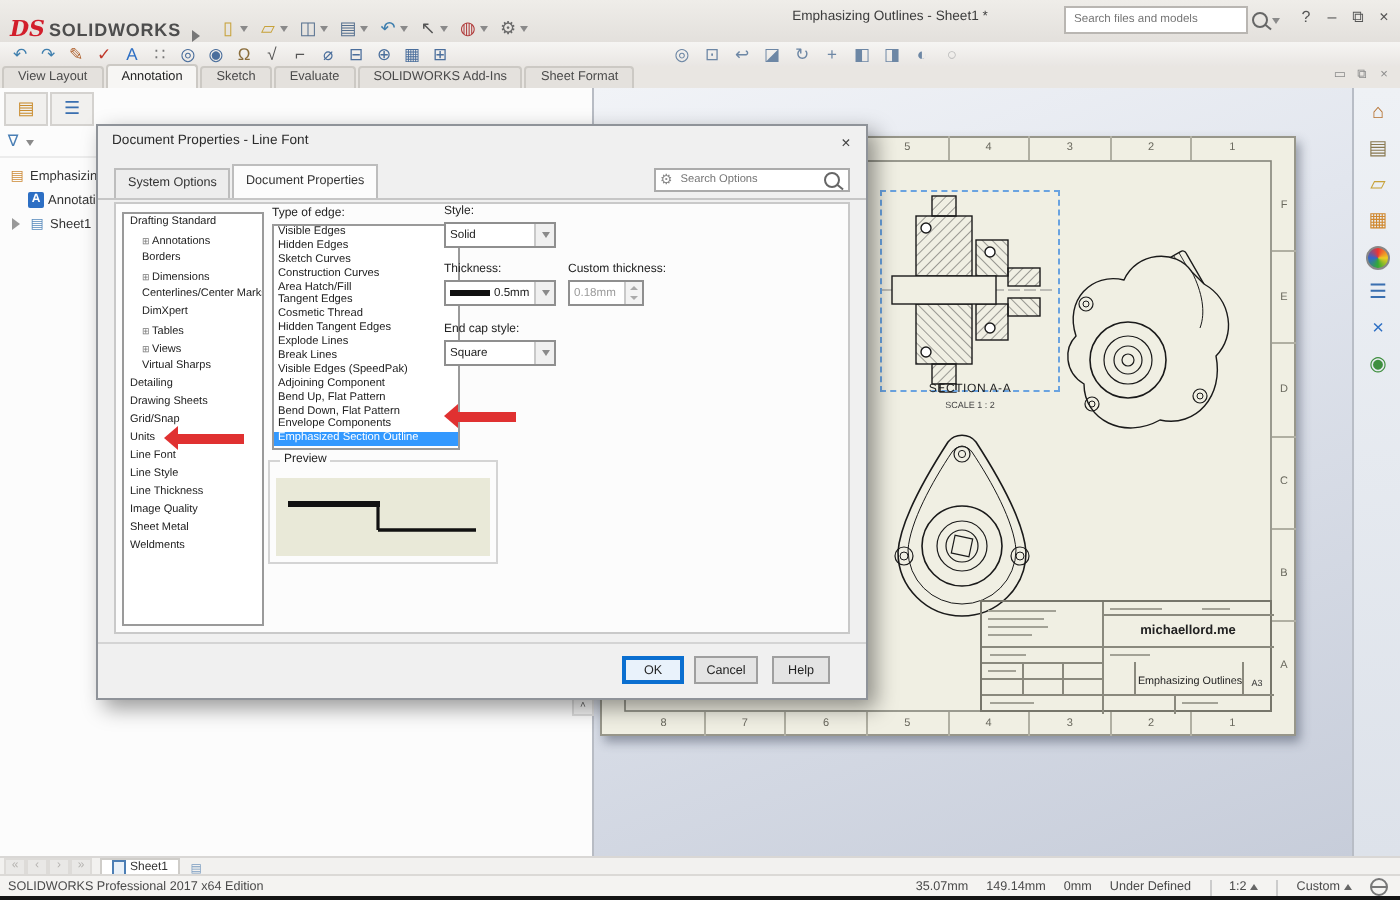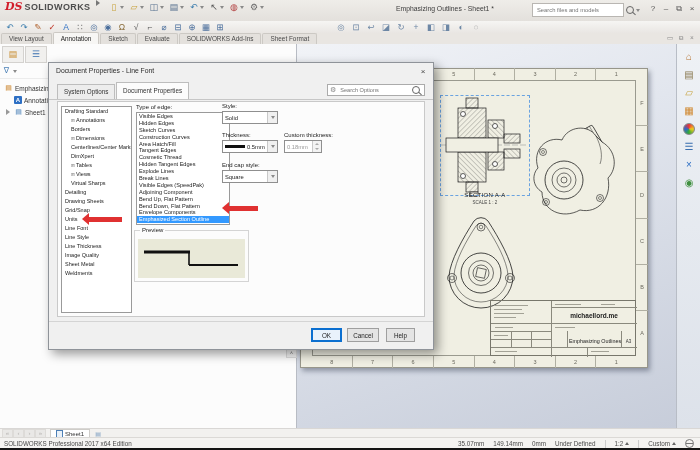--- a/index.html
+++ b/index.html
@@ -1,20 +1,20 @@
 <!DOCTYPE html>
 <html><head>
 <meta charset="utf-8">
 <style>
   html,body{margin:0;padding:0;background:#888;}
   .app{position:relative;width:700px;height:450px;overflow:hidden;background:#ece9e6;
        font-family:"Liberation Sans",sans-serif;-webkit-font-smoothing:antialiased;cursor:default;}
   
   .titlebar{position:absolute;left:0;top:0;width:700px;height:21px;
-    background:linear-gradient(#efede9,#e3e0dc);border-bottom:1px solid #d2cfca;display:flex;align-items:flex-start;}
+    background:linear-gradient(#efede9,#e3e0dc);border-bottom:1px solid #d2cfca;display:flex;align-items:flex-end;}
   .logo{display:flex;align-items:center;margin-left:5px;}
   .logo-mark{font-family:"DejaVu Serif",serif;font-style:italic;font-weight:bold;font-size:11px;color:#d21e2b;margin-right:2px;}
   .brand{font-size:9px;font-weight:bold;letter-spacing:.4px;color:#4d4d4d;}
   .flyout{width:0;height:0;border-top:3px solid transparent;border-bottom:3px solid transparent;border-left:4px solid #777;margin:0 7px 0 6px;}
   .qa{display:flex;align-items:center;gap:1px;}
   .ico{display:inline-flex;align-items:center;justify-content:center;width:13px;height:14px;font-size:9px;color:#56708f;line-height:1;}
   .dd{width:0;height:0;border-left:2.5px solid transparent;border-right:2.5px solid transparent;border-top:3px solid #8a8a8a;margin:0 2px 0 0;}
   .win-title{position:absolute;left:355px;top:5px;width:180px;text-align:center;font-size:6.8px;color:#3c3c3c;}
   .search-wrap{position:absolute;right:58px;top:3px;display:flex;align-items:center;}
   .search-box{display:flex;align-items:center;width:86px;height:12px;background:#fff;border:1px solid #b9b6b2;padding:0 2px;}

